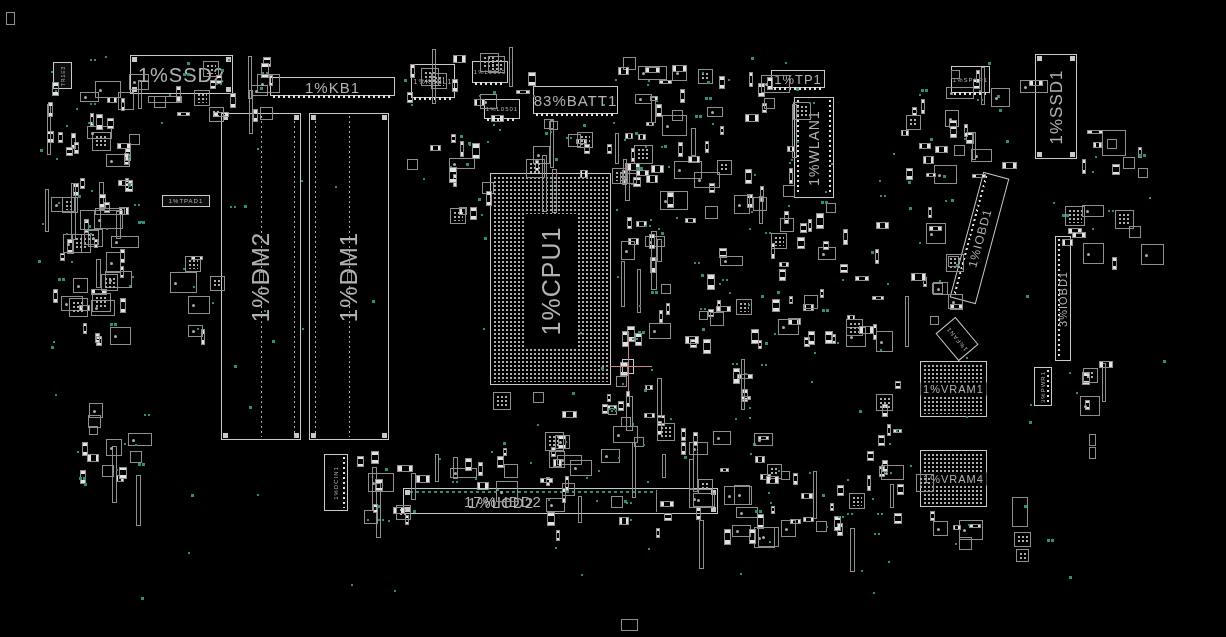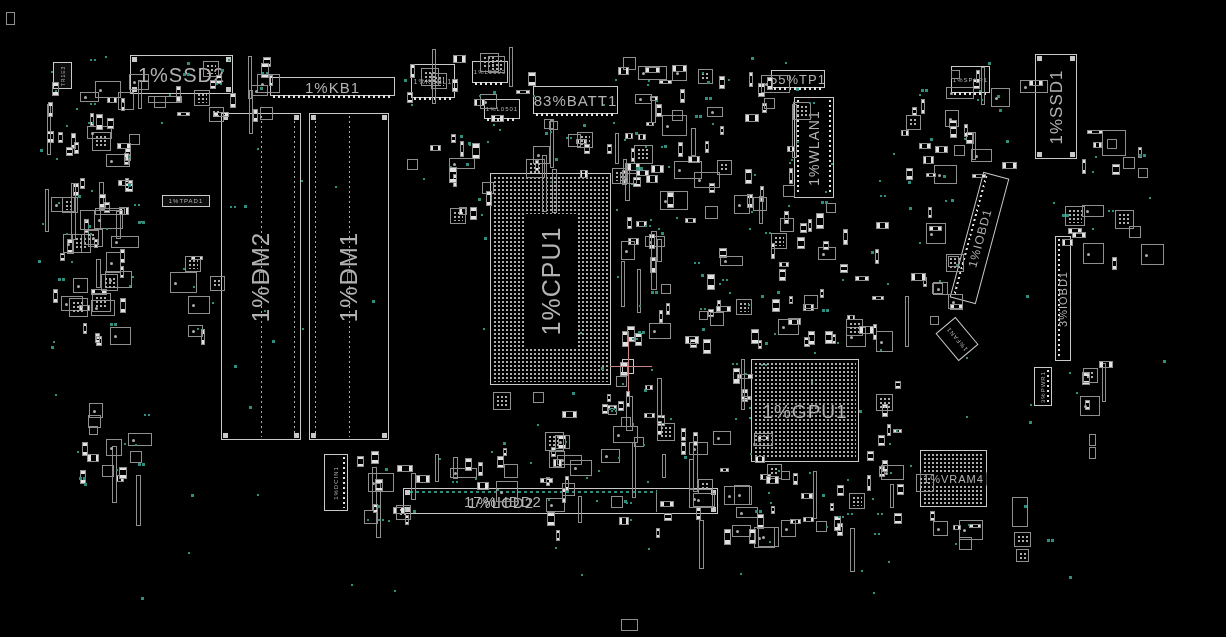--- a/index.html
+++ b/index.html
@@ -35,21 +35,21 @@
     <div class="comp" style="left: 484px; top: 99px; width: 36px; height: 20px; border: 1px solid rgb(201, 201, 201);">
       <div class="line" style="background: repeating-linear-gradient(90deg, rgb(226, 226, 226) 0px, rgb(226, 226, 226) 2px, transparent 2px, transparent 5px); left: 2px; right: 2px; height: 3px; bottom: -3px;"></div>
       <span class="lbl" style="font-size: 6px; color: rgb(178, 178, 178); left: 50%; top: 50%; transform: translate(-50%, -50%);">1%L0501</span>
     </div>
     <div class="comp" style="left: 533px; top: 86px; width: 85px; height: 28px; border: 1px solid rgb(201, 201, 201);">
       <div class="line" style="background: repeating-linear-gradient(90deg, rgb(226, 226, 226) 0px, rgb(226, 226, 226) 2px, transparent 2px, transparent 5px); left: 2px; right: 2px; height: 3px; bottom: -3px;"></div>
       <span class="lbl" style="font-size: 15px; color: rgb(178, 178, 178); left: 50%; top: 50%; transform: translate(-50%, -50%);">83%BATT1</span>
     </div>
     <div class="comp" style="left: 771px; top: 70px; width: 54px; height: 18px; border: 1px solid rgb(201, 201, 201);">
       <div class="line" style="background: repeating-linear-gradient(90deg, rgb(226, 226, 226) 0px, rgb(226, 226, 226) 2px, transparent 2px, transparent 5px); left: 2px; right: 2px; height: 3px; bottom: -3px;"></div>
-      <span class="lbl" style="font-size: 13px; color: rgb(178, 178, 178); left: 50%; top: 50%; transform: translate(-50%, -50%);">55%TP1</span>
+      <span class="lbl" style="font-size: 13px; color: rgb(178, 178, 178); left: 50%; top: 50%; transform: translate(-50%, -50%);">1%TP1</span>
     </div>
     <div class="comp" style="left: 794px; top: 97px; width: 40px; height: 101px; border: 1px solid rgb(201, 201, 201);">
       <div class="line" style="background: repeating-linear-gradient(rgb(226, 226, 226) 0px, rgb(226, 226, 226) 2px, transparent 2px, transparent 5px); top: 2px; bottom: 2px; width: 2px; left: 2px;"></div>
       <div class="line" style="background: repeating-linear-gradient(rgb(226, 226, 226) 0px, rgb(226, 226, 226) 2px, transparent 2px, transparent 5px); top: 2px; bottom: 2px; width: 2px; right: 2px;"></div>
       <span class="lbl" style="font-size: 14px; color: rgb(178, 178, 178); left: 50%; top: 50%; transform: translate(-50%, -50%) rotate(-90deg);">1%WLAN1</span>
     </div>
     <div class="comp" style="left: 951px; top: 66px; width: 39px; height: 27px; border: 1px solid rgb(201, 201, 201);">
       <div class="line" style="background: repeating-linear-gradient(90deg, rgb(226, 226, 226) 0px, rgb(226, 226, 226) 2px, transparent 2px, transparent 5px); left: 2px; right: 2px; height: 3px; bottom: -3px;"></div>
       <span class="lbl" style="font-size: 6px; color: rgb(178, 178, 178); left: 50%; top: 50%; transform: translate(-50%, -50%);">1%SPKR1</span>
     </div>
@@ -79,23 +79,23 @@
       <div class="line" style="top: 2px; bottom: 2px; width: 1px; background: repeating-linear-gradient(rgb(173, 173, 173) 0px, rgb(173, 173, 173) 2px, transparent 2px, transparent 5px); left: 5px;"></div>
       <div class="part" style="left: calc(50% - 2px); top: calc(50% - 5px); width: 5px; height: 10px; background: rgb(0, 0, 0); border: 1px solid rgb(143, 143, 143);"></div>
       <span class="lbl" style="font-size: 24px; color: rgb(178, 178, 178); left: 50%; top: 50%; transform: translate(-50%, -50%) rotate(-90deg);">1%DM1</span>
     </div>
     <div class="comp" style="left: 490px; top: 173px; width: 121px; height: 212px; border: 1px solid rgb(201, 201, 201);">
       <div class="line" style="inset: 2px; background-image: radial-gradient(circle, rgb(173, 173, 173) 0px, rgb(173, 173, 173) 0.9px, transparent 1.1px); background-size: 4px 4px;"></div>
       <div class="part" style="left: 34px; top: 40px; width: 52px; height: 134px; background: rgb(0, 0, 0);">
         <span class="lbl" style="font-size: 25px; color: rgb(178, 178, 178); left: 50%; top: 50%; transform: translate(-50%, -50%) rotate(-90deg);">1%CPU1</span>
       </div>
     </div>
-    <div class="comp" style="left: 751px; top: 359px; width: 108px; height: 103px; border: 1px solid rgb(201, 201, 201);">
+    <div class="comp" style="left: 920px; top: 361px; width: 67px; height: 56px; border: 1px solid rgb(201, 201, 201);">
       <div class="line" style="inset: 2px; background-image: radial-gradient(circle, rgb(173, 173, 173) 0px, rgb(173, 173, 173) 0.9px, transparent 1.1px); background-size: 4px 4px;"></div>
-      <span class="lbl" style="font-size: 19px; color: rgb(178, 178, 178); left: 50%; top: 50%; transform: translate(-50%, -50%); text-shadow: rgb(0, 0, 0) 0px 0px 2px;">1%GPU1</span>
+      <span class="lbl" style="font-size: 11px; color: rgb(178, 178, 178); left: 50%; top: 50%; transform: translate(-50%, -50%); background: rgb(0, 0, 0); padding: 1px 3px;">1%VRAM1</span>
     </div>
     <div class="comp" style="left: 920px; top: 450px; width: 67px; height: 57px; border: 1px solid rgb(201, 201, 201);">
       <div class="line" style="inset: 2px; background-image: radial-gradient(circle, rgb(173, 173, 173) 0px, rgb(173, 173, 173) 0.9px, transparent 1.1px); background-size: 4px 4px;"></div>
       <span class="lbl" style="font-size: 11px; color: rgb(178, 178, 178); left: 50%; top: 50%; transform: translate(-50%, -50%); background: rgb(0, 0, 0); padding: 1px 3px;">1%VRAM4</span>
     </div>
     <div class="comp" style="left: 966px; top: 173px; width: 27px; height: 130px; border: 1px solid rgb(201, 201, 201); transform: rotate(15deg);">
       <div class="line" style="background: repeating-linear-gradient(rgb(226, 226, 226) 0px, rgb(226, 226, 226) 2px, transparent 2px, transparent 5px); top: 2px; bottom: 2px; width: 2px; left: 2px;"></div>
       <span class="lbl" style="font-size: 12px; color: rgb(178, 178, 178); left: 50%; top: 50%; transform: translate(-50%, -50%) rotate(-90deg);">1%IOBD1</span>
     </div>
     <div class="comp" style="left: 1055px; top: 236px; width: 16px; height: 125px; border: 1px solid rgb(201, 201, 201);">

